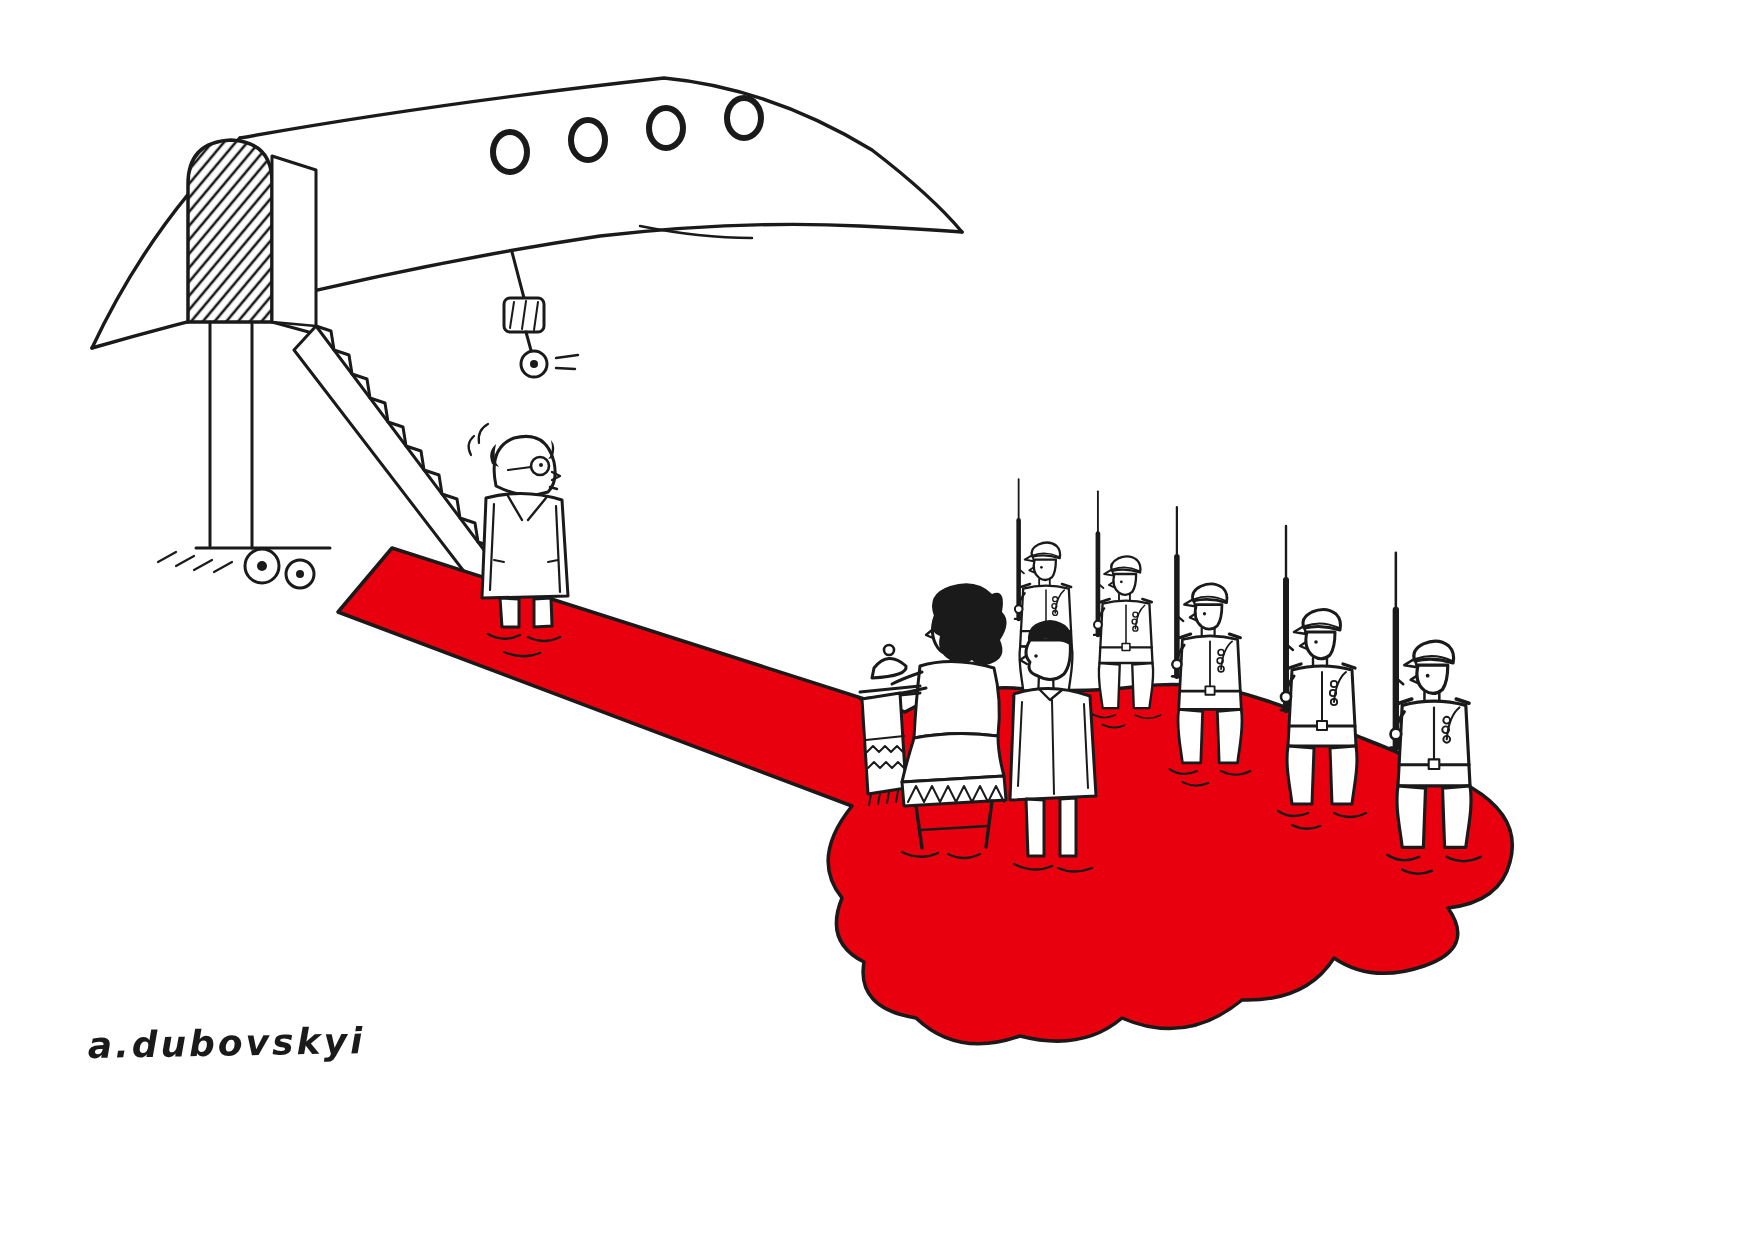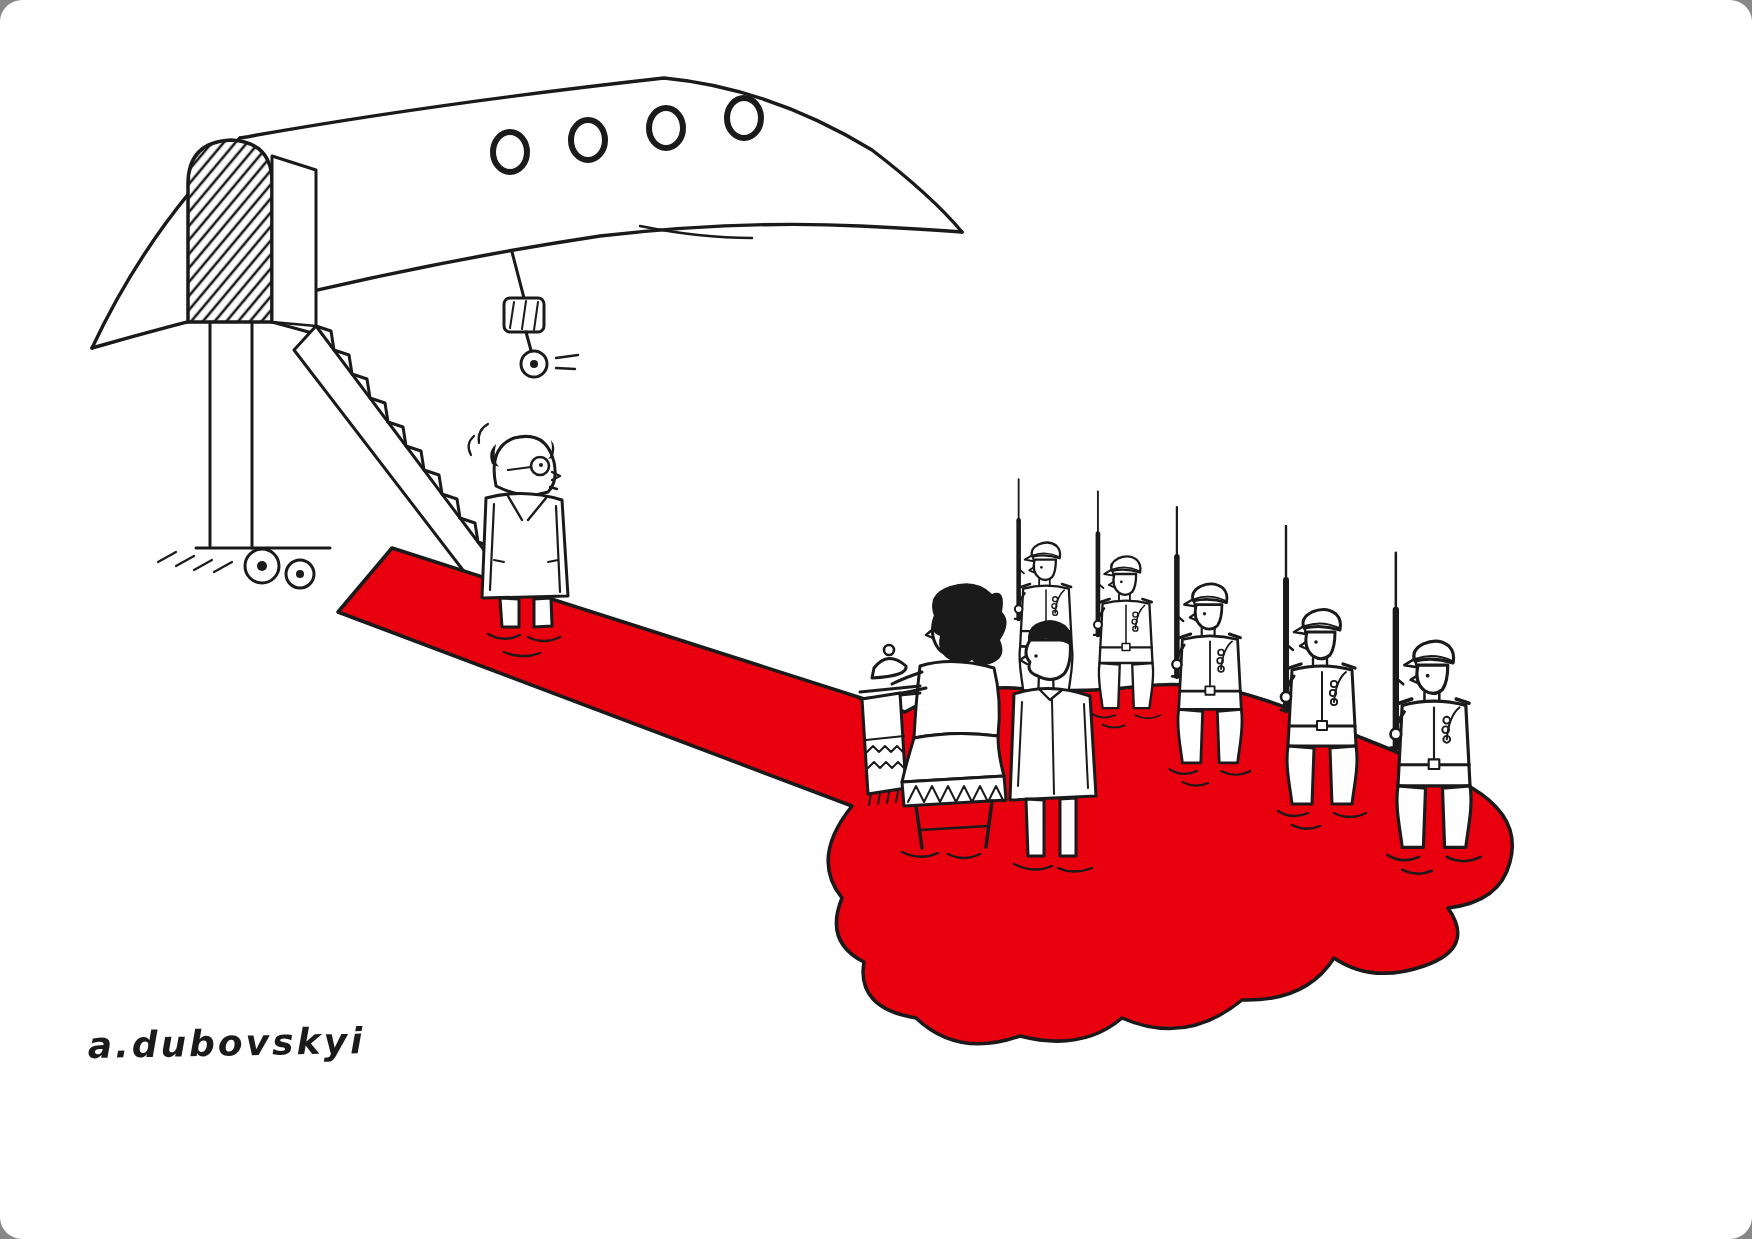--- a/index.html
+++ b/index.html
@@ -8,21 +8,20 @@
     --paper:#ffffff;
   }
   html,body{margin:0;padding:0;background:#888;}
   .canvas{
     position:relative;
     width:1752px;height:1239px;
     background:var(--paper);
     margin:0 auto;
     overflow:hidden;
     font-family:"DejaVu Sans", sans-serif;
-    border-radius:22px;
   }
   svg{display:block;width:1752px;height:1239px;}
   .ln{fill:none;stroke:var(--ink);stroke-linecap:round;stroke-linejoin:round;}
   .fw{fill:var(--paper);stroke:var(--ink);stroke-linecap:round;stroke-linejoin:round;}
   .fk{fill:var(--ink);stroke:none;}
   .fr{fill:var(--red);stroke:var(--ink);stroke-linecap:round;stroke-linejoin:round;}
   .sig{
     font-family:"DejaVu Sans", sans-serif;
     font-style:italic;
     font-weight:600;

